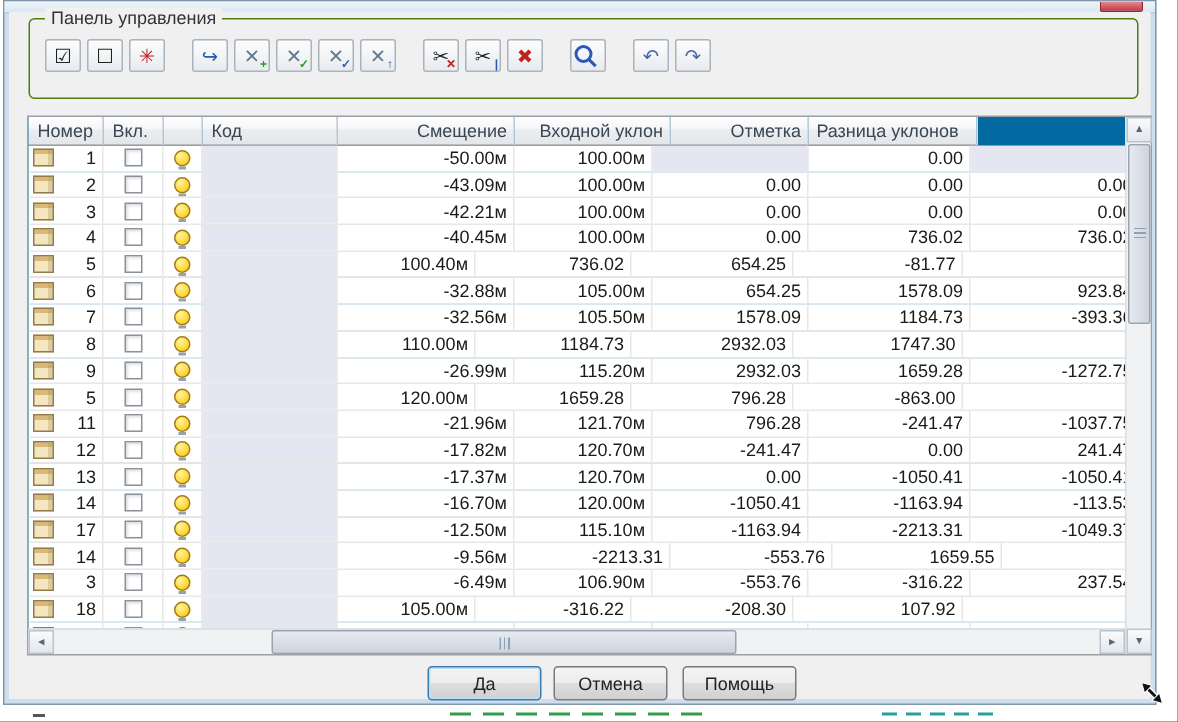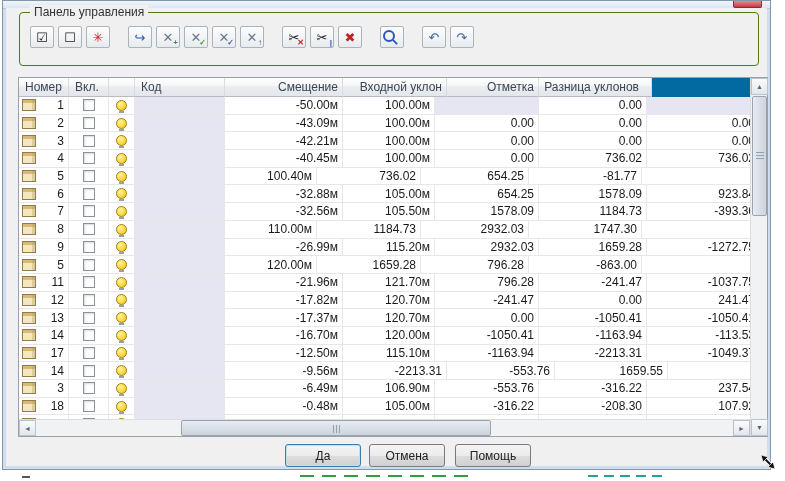--- a/index.html
+++ b/index.html
@@ -484,21 +484,20 @@
       <span class="row-icon"></span>
       <span>18</span>
     </div>
     <div class="c c-chk w-chk">
               <span class="checkbox"></span>
             </div>
     <div class="c c-bulb w-bulb">
               <span class="bulb"></span>
             </div>
     <div class="c w-code cell-code"></div>
-    <div class="c w-off num-cell">-0.48м</div>
     <div class="c w-elev num-cell">105.00м</div>
     <div class="c w-in num-cell">-316.22</div>
     <div class="c w-out num-cell">-208.30</div>
     <div class="c w-diff num-cell">107.92</div>
   </div>
           <div class="row">
     <div class="c c-num w-num">
       <span class="row-icon"></span>
       <span>19</span>
     </div>

